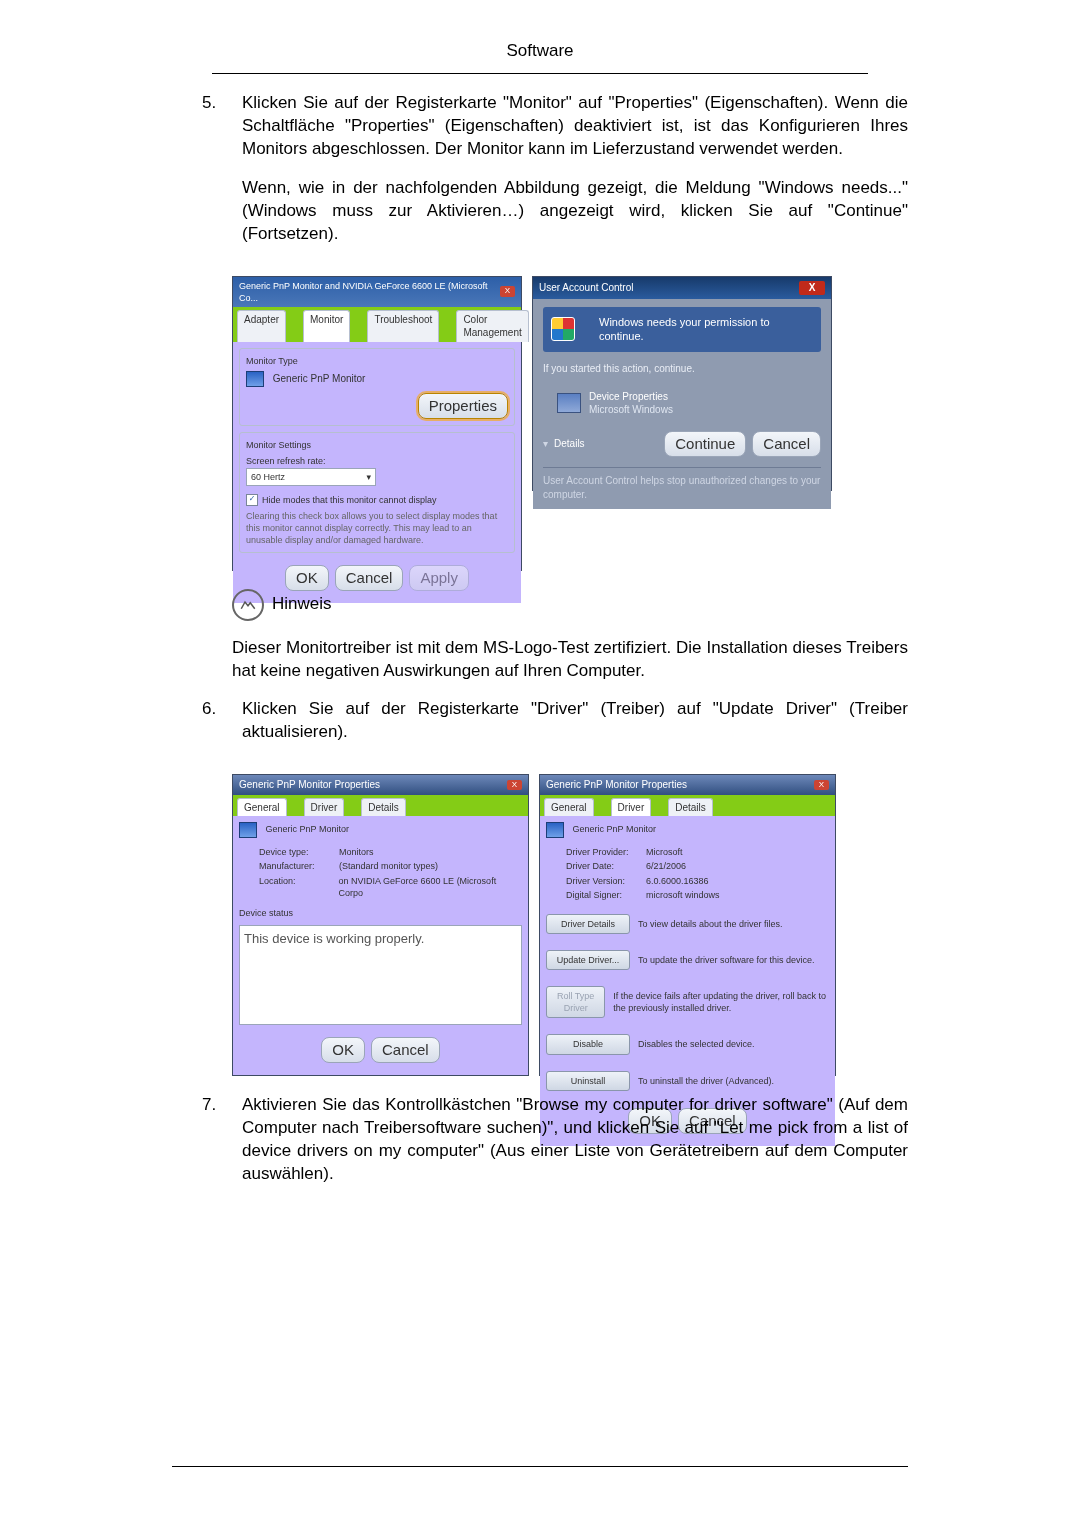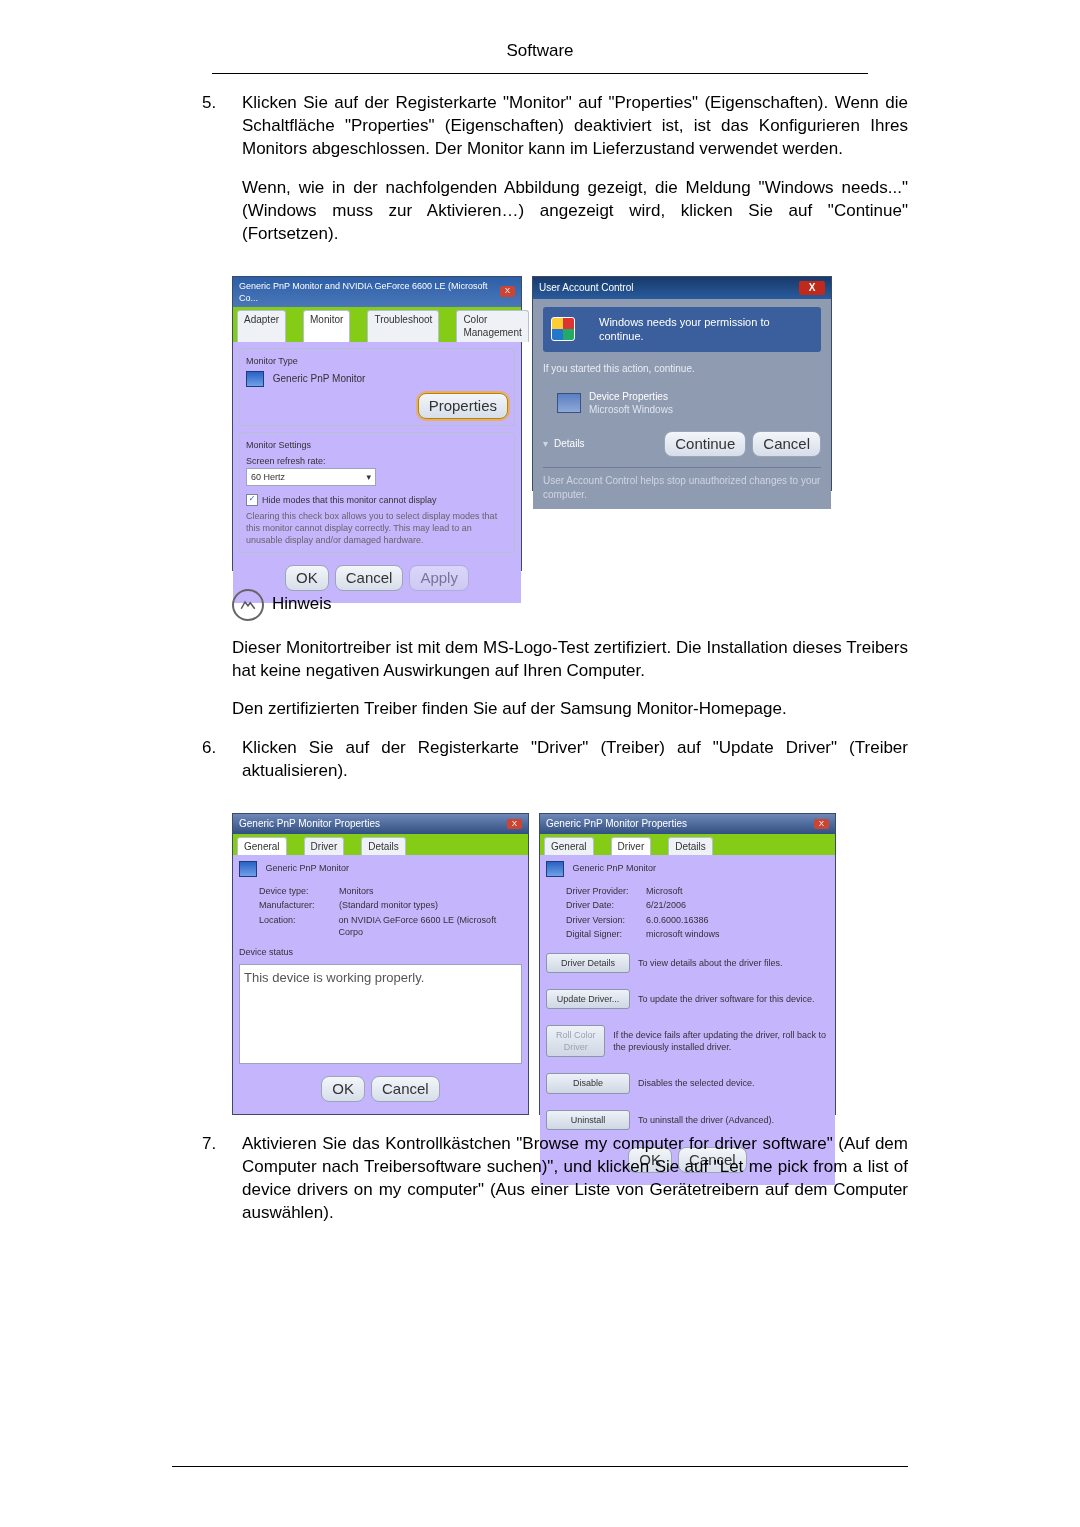--- a/index.html
+++ b/index.html
@@ -148,21 +148,20 @@
 
   <div class="hinweis">
     <span class="note-icon">
       <svg viewBox="0 0 24 24">
           <path d="M3 17l5-9 4 5 3-4 6 8"></path>
         </svg>
     </span>
     <span style="font-size:17px">Hinweis</span>
   </div>
   <p class="para-ind">Dieser Monitortreiber ist mit dem MS-Logo-Test zertifiziert. Die Installation dieses Treibers hat keine negativen Auswirkungen auf Ihren Computer.</p>
-  <p class="para-ind">Den zertifizierten Treiber finden Sie auf der Samsung Monitor-Homepage.</p>
 
   <div class="ol-row">
     <div class="ol-num">6.</div>
     <div class="ol-body">
       <p>Klicken Sie auf der Registerkarte "Driver" (Treiber) auf "Update Driver" (Treiber aktualisieren).</p>
     </div>
   </div>
 
   <div class="shots2">
 
@@ -241,21 +240,21 @@
         </div>
         <div class="drvbtn-row">
             <span class="drvbtn">Driver Details</span>
             <span>To view details about the driver files.</span>
           </div>
         <div class="drvbtn-row">
             <span class="drvbtn">Update Driver...</span>
             <span>To update the driver software for this device.</span>
           </div>
         <div class="drvbtn-row">
-            <span class="drvbtn dis">Roll Color Driver</span>
+            <span class="drvbtn dis">Roll Type Driver</span>
             <span>If the device fails after updating the driver, roll back to the previously installed driver.</span>
           </div>
         <div class="drvbtn-row">
             <span class="drvbtn">Disable</span>
             <span>Disables the selected device.</span>
           </div>
         <div class="drvbtn-row">
             <span class="drvbtn">Uninstall</span>
             <span>To uninstall the driver (Advanced).</span>
           </div>

